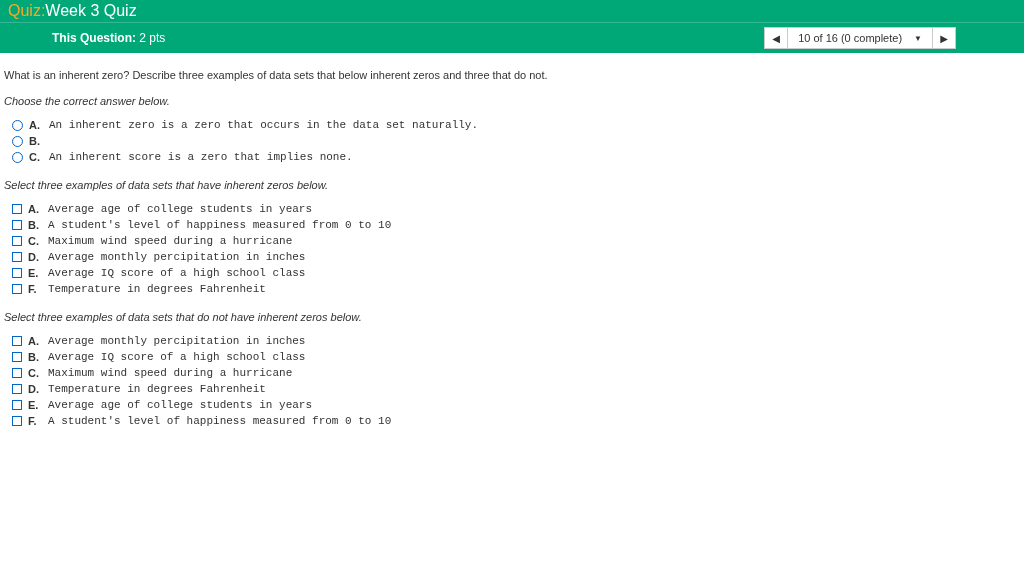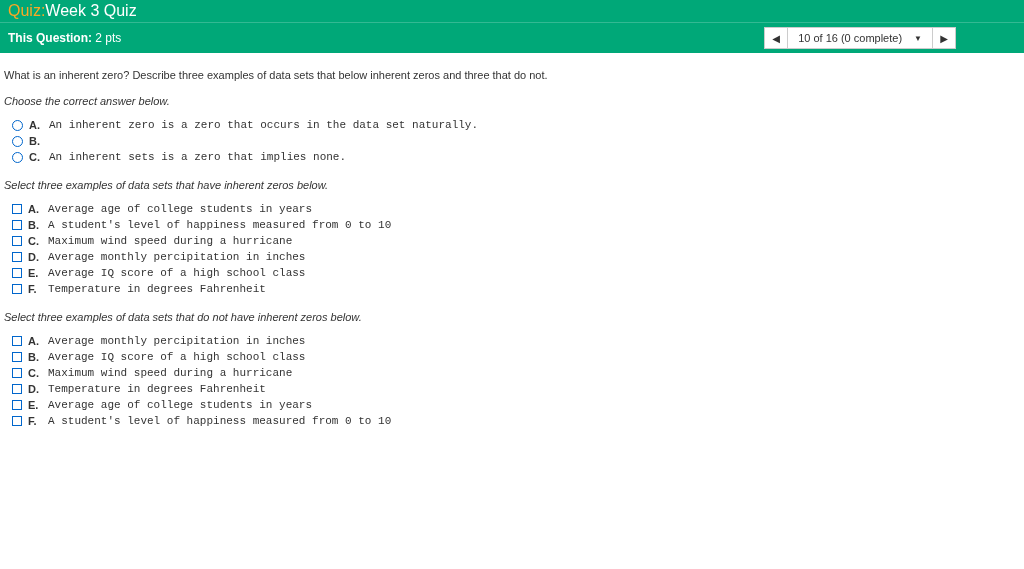--- a/index.html
+++ b/index.html
@@ -17,21 +17,21 @@
     
     .subheader {
       background: #00a878;
       color: white;
       padding: 4px 8px;
       display: flex;
       align-items: center;
       justify-content: space-between;
       border-top: 1px solid rgba(255,255,255,0.2);
     }
-    .question-info { font-size: 12px; }
+    .question-info { font-size: 12px; margin-left: 44px; }
     .question-info .pts { font-weight: normal; }
     .question-info .label { font-weight: bold; }
     
     .nav-controls {
       display: flex;
       align-items: center;
       background: white;
       border-radius: 2px;
       margin-right: 60px;
     }
@@ -126,21 +126,21 @@
         <span class="option-letter">A.</span>
         <span class="option-text">An inherent zero is a zero that occurs in the data set naturally.</span>
       </div>
       <div class="option-row">
         <span class="radio-icon"></span>
         <span class="option-letter">B.</span>
       </div>
       <div class="option-row">
         <span class="radio-icon"></span>
         <span class="option-letter">C.</span>
-        <span class="option-text">An inherent sets is a zero that implies none.</span>
+        <span class="option-text">An inherent score is a zero that implies none.</span>
       </div>
     </div>
 
   <div class="instruction">Select three examples of data sets that have inherent zeros below.</div>
   <div class="option-group" id="group2">
       <div class="option-row">
         <span class="checkbox-icon"></span>
         <span class="option-letter">A.</span>
         <span class="option-text">Average age of college students in years</span>
       </div>

